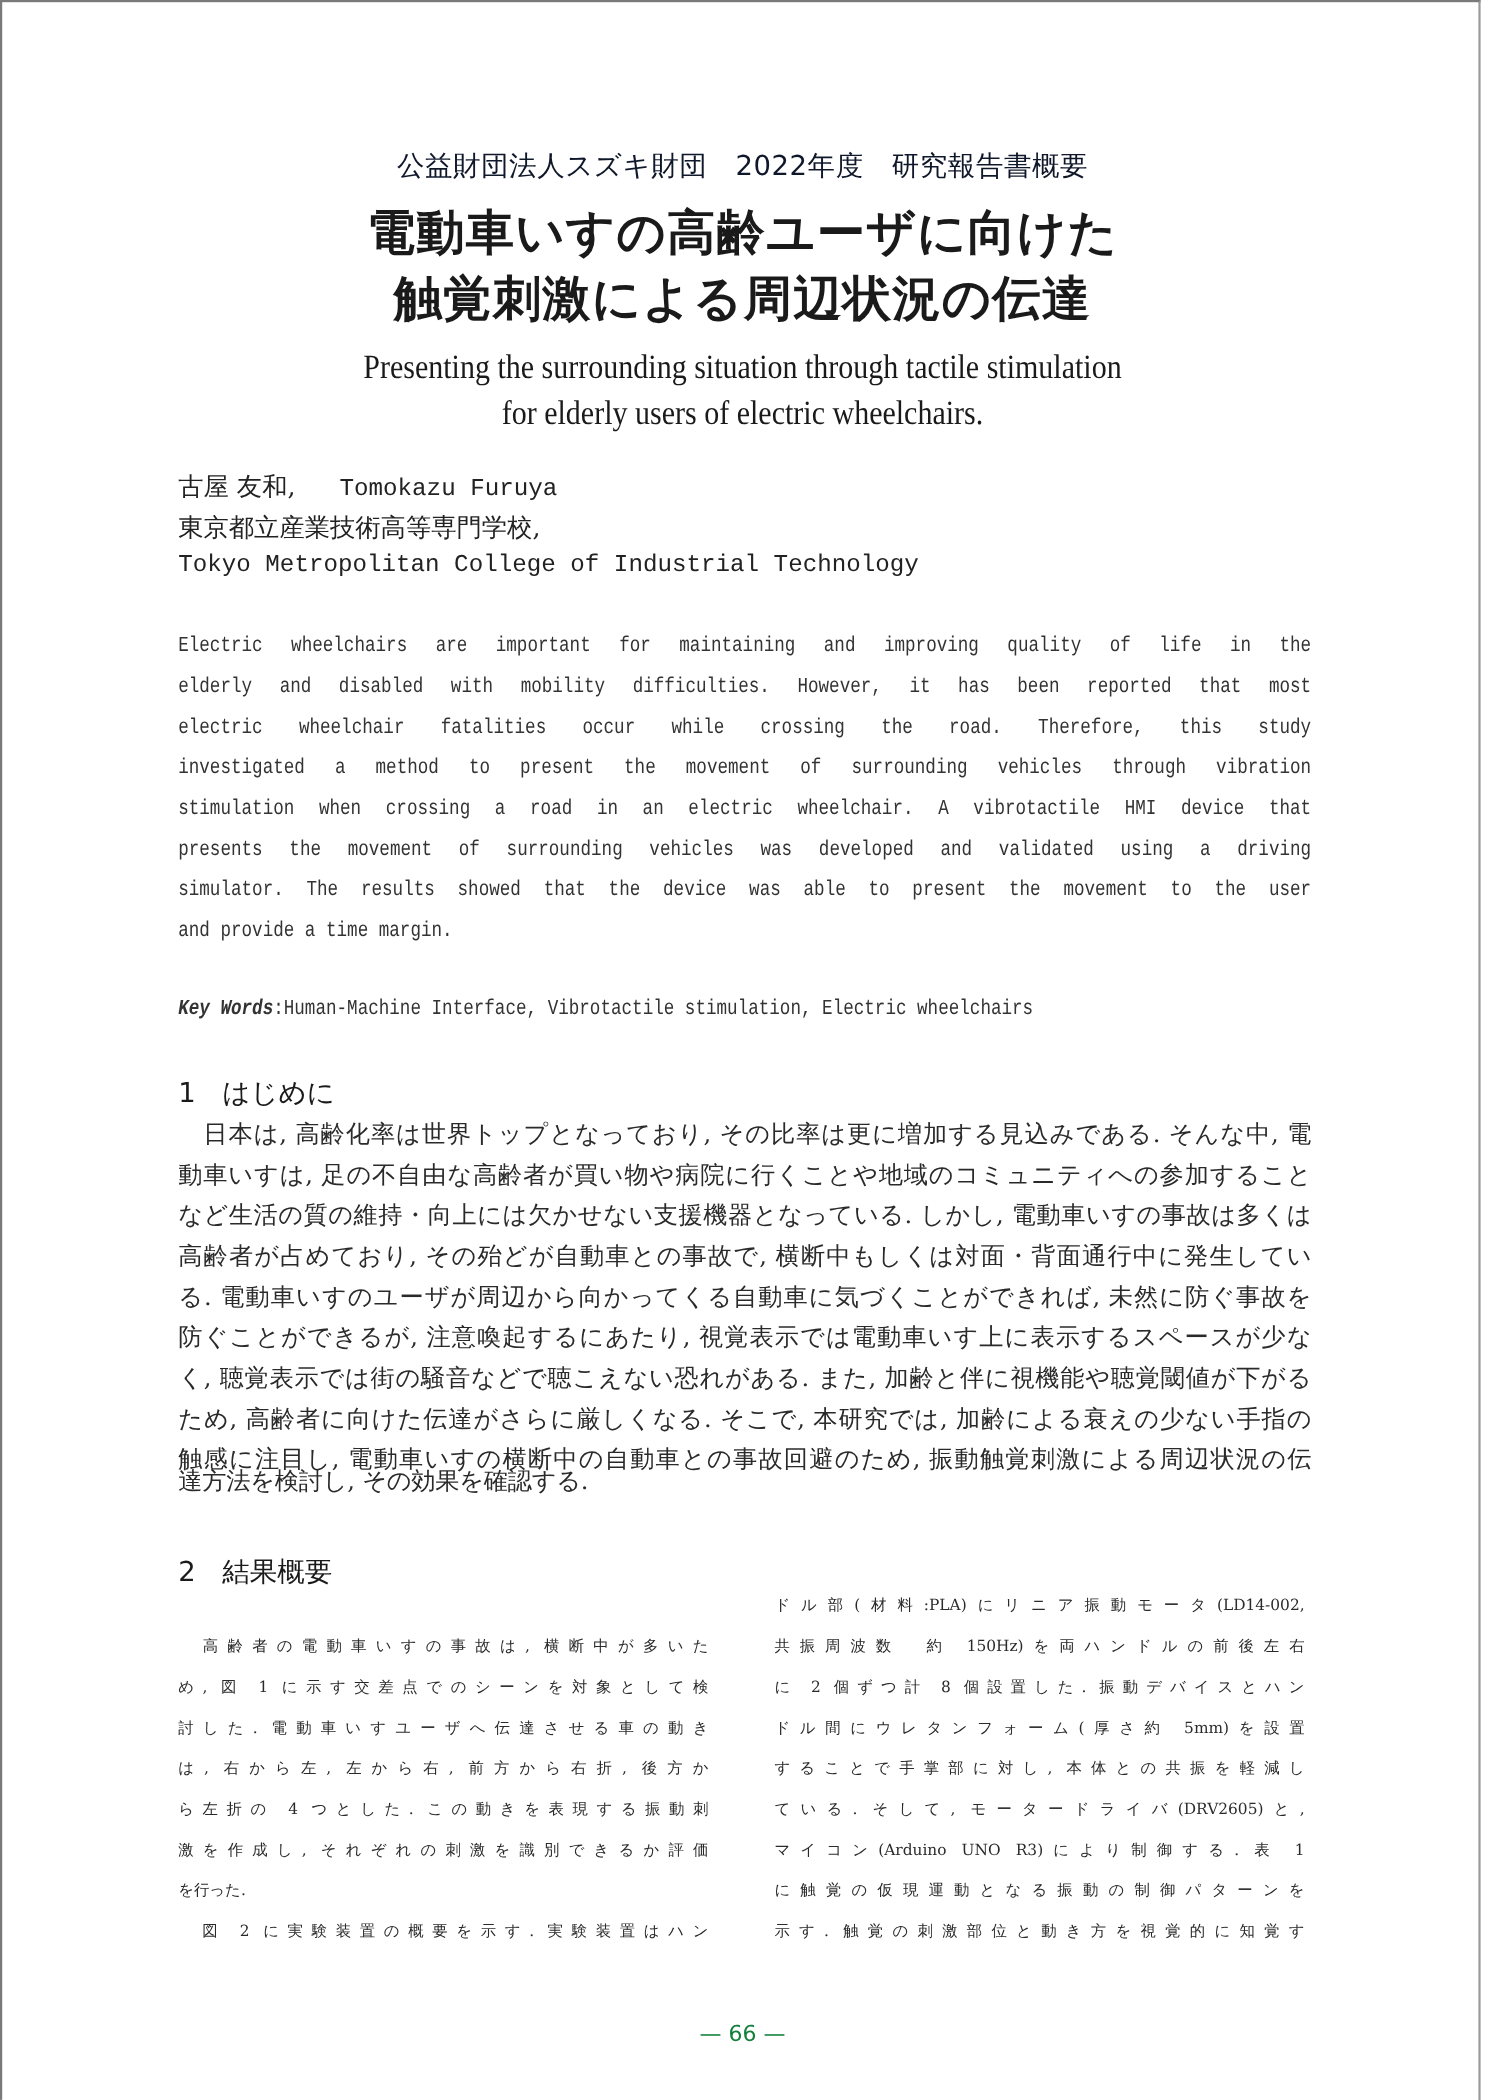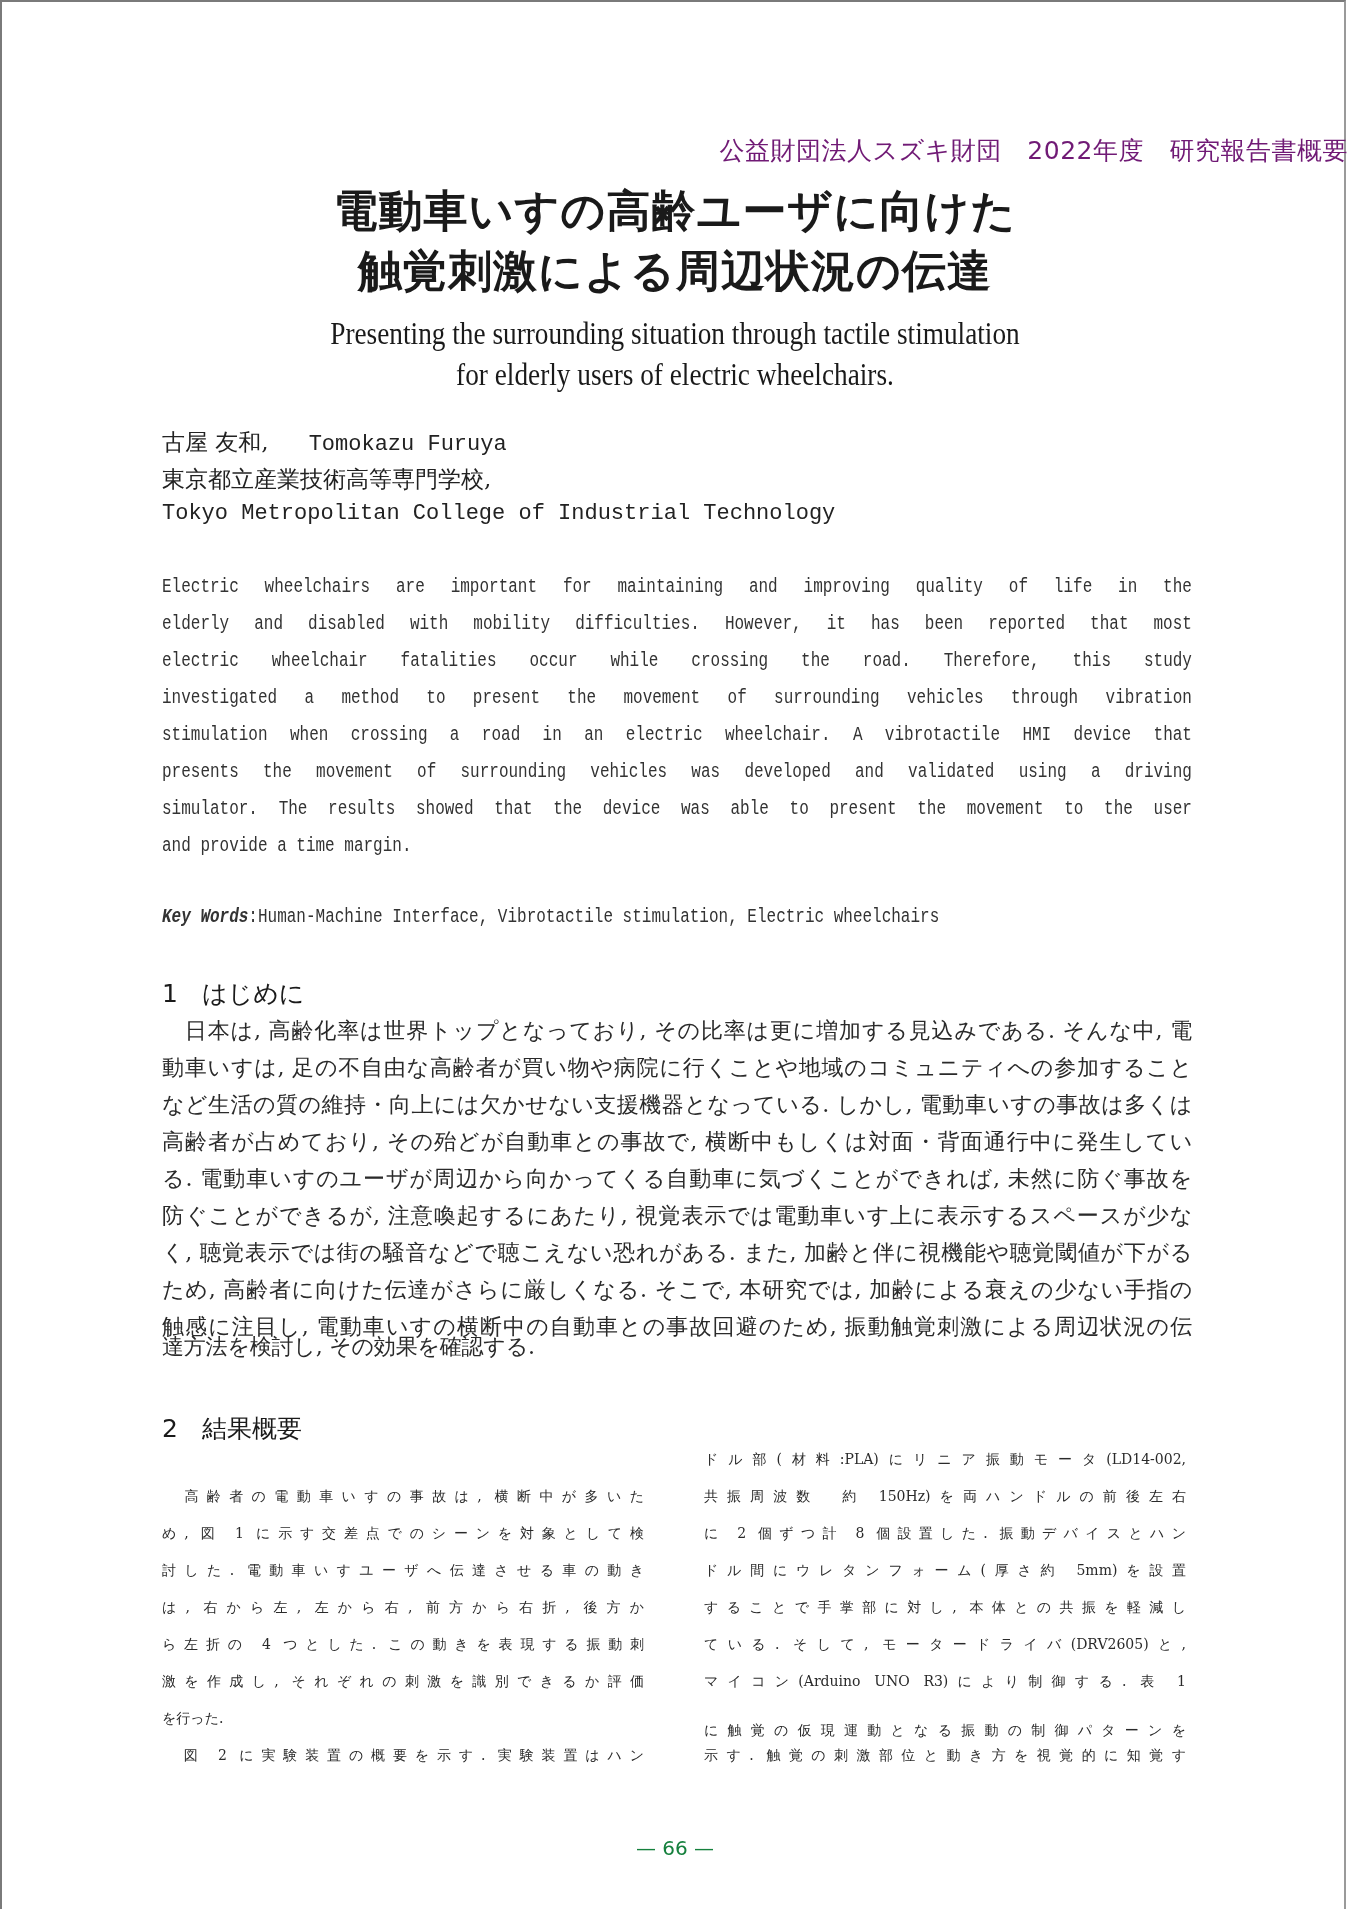--- a/index.html
+++ b/index.html
@@ -4,21 +4,21 @@
 <style>
   html, body { margin: 0; padding: 0; background: #ffffff; }
   body { width: 1350px; height: 1909px; position: relative; overflow: hidden; }
   .page {
     position: absolute; left: 0; top: 0; width: 1346px; height: 1909px;
     border-left: 2px solid #7a7a7a; border-top: 2px solid #7a7a7a; border-right: 2px solid #9a9a9a;
     box-sizing: border-box; background: #fff;
   }
   .abs { position: absolute; white-space: nowrap; color: #1a1a1a; }
   .center { left: 0; width: 1346px; text-align: center; }
-  .header-line { top: 132px; font-family: "DejaVu Sans", sans-serif; font-size: 25px; color: #701a75; letter-spacing: 0.5px; text-align: right; }
+  .header-line { top: 132px; font-family: "DejaVu Sans", sans-serif; font-size: 25px; color: #0f172a; letter-spacing: 0.5px; }
   .title-ja { font-family: "DejaVu Sans", sans-serif; font-weight: bold; font-size: 44px; color: #1a1a1a; letter-spacing: 1px; }
   .title-ja.l1 { top: 180px; }
   .title-ja.l2 { top: 240px; }
   .title-en { font-family: "Liberation Serif", serif; font-size: 31px; color: #1a1a1a; transform: scaleX(0.88); transform-origin: center; }
   .title-en.l1 { top: 314px; }
   .title-en.l2 { top: 355px; }
   .author { left: 160px; font-family: "DejaVu Serif", serif; font-size: 23px; color: #222; }
   .author.mono, .mono { font-family: "Liberation Mono", monospace; }
   .abstract-line { left: 160px; width: 1030px; font-family: "Liberation Mono", monospace; font-size: 19.5px; color: #333; text-align: justify; text-align-last: justify; white-space: normal; height: 28px; overflow: hidden; transform: scaleX(0.82); transform-origin: left; width: 1256px; }
   .abstract-line.last { text-align-last: left; }
@@ -104,18 +104,18 @@
   </div>
 
   <div>
     <div class="abs col-line col-right" style="top:1449px;">ドル部(材料:PLA)にリニア振動モータ(LD14-002,</div>
     <div class="abs col-line col-right" style="top:1486px;">共振周波数　約 150Hz)を両ハンドルの前後左右</div>
     <div class="abs col-line col-right" style="top:1523px;">に 2 個ずつ計 8 個設置した. 振動デバイスとハン</div>
     <div class="abs col-line col-right" style="top:1560px;">ドル間にウレタンフォーム(厚さ約 5mm)を設置</div>
     <div class="abs col-line col-right" style="top:1597px;">することで手掌部に対し, 本体との共振を軽減し</div>
     <div class="abs col-line col-right" style="top:1634px;">ている. そして, モータードライバ(DRV2605)と,</div>
     <div class="abs col-line col-right" style="top:1671px;">マイコン(Arduino UNO R3)により制御する. 表 1</div>
-    <div class="abs col-line col-right" style="top:1708px;margin-top:12px;">に触覚の仮現運動となる振動の制御パターンを</div>
+    <div class="abs col-line col-right" style="top:1708px;">に触覚の仮現運動となる振動の制御パターンを</div>
     <div class="abs col-line col-right" style="top:1745px;">示す. 触覚の刺激部位と動き方を視覚的に知覚す</div>
   </div>
 
   <div class="abs center page-number">— 66 —</div>
 </div>
 
 </body></html>

